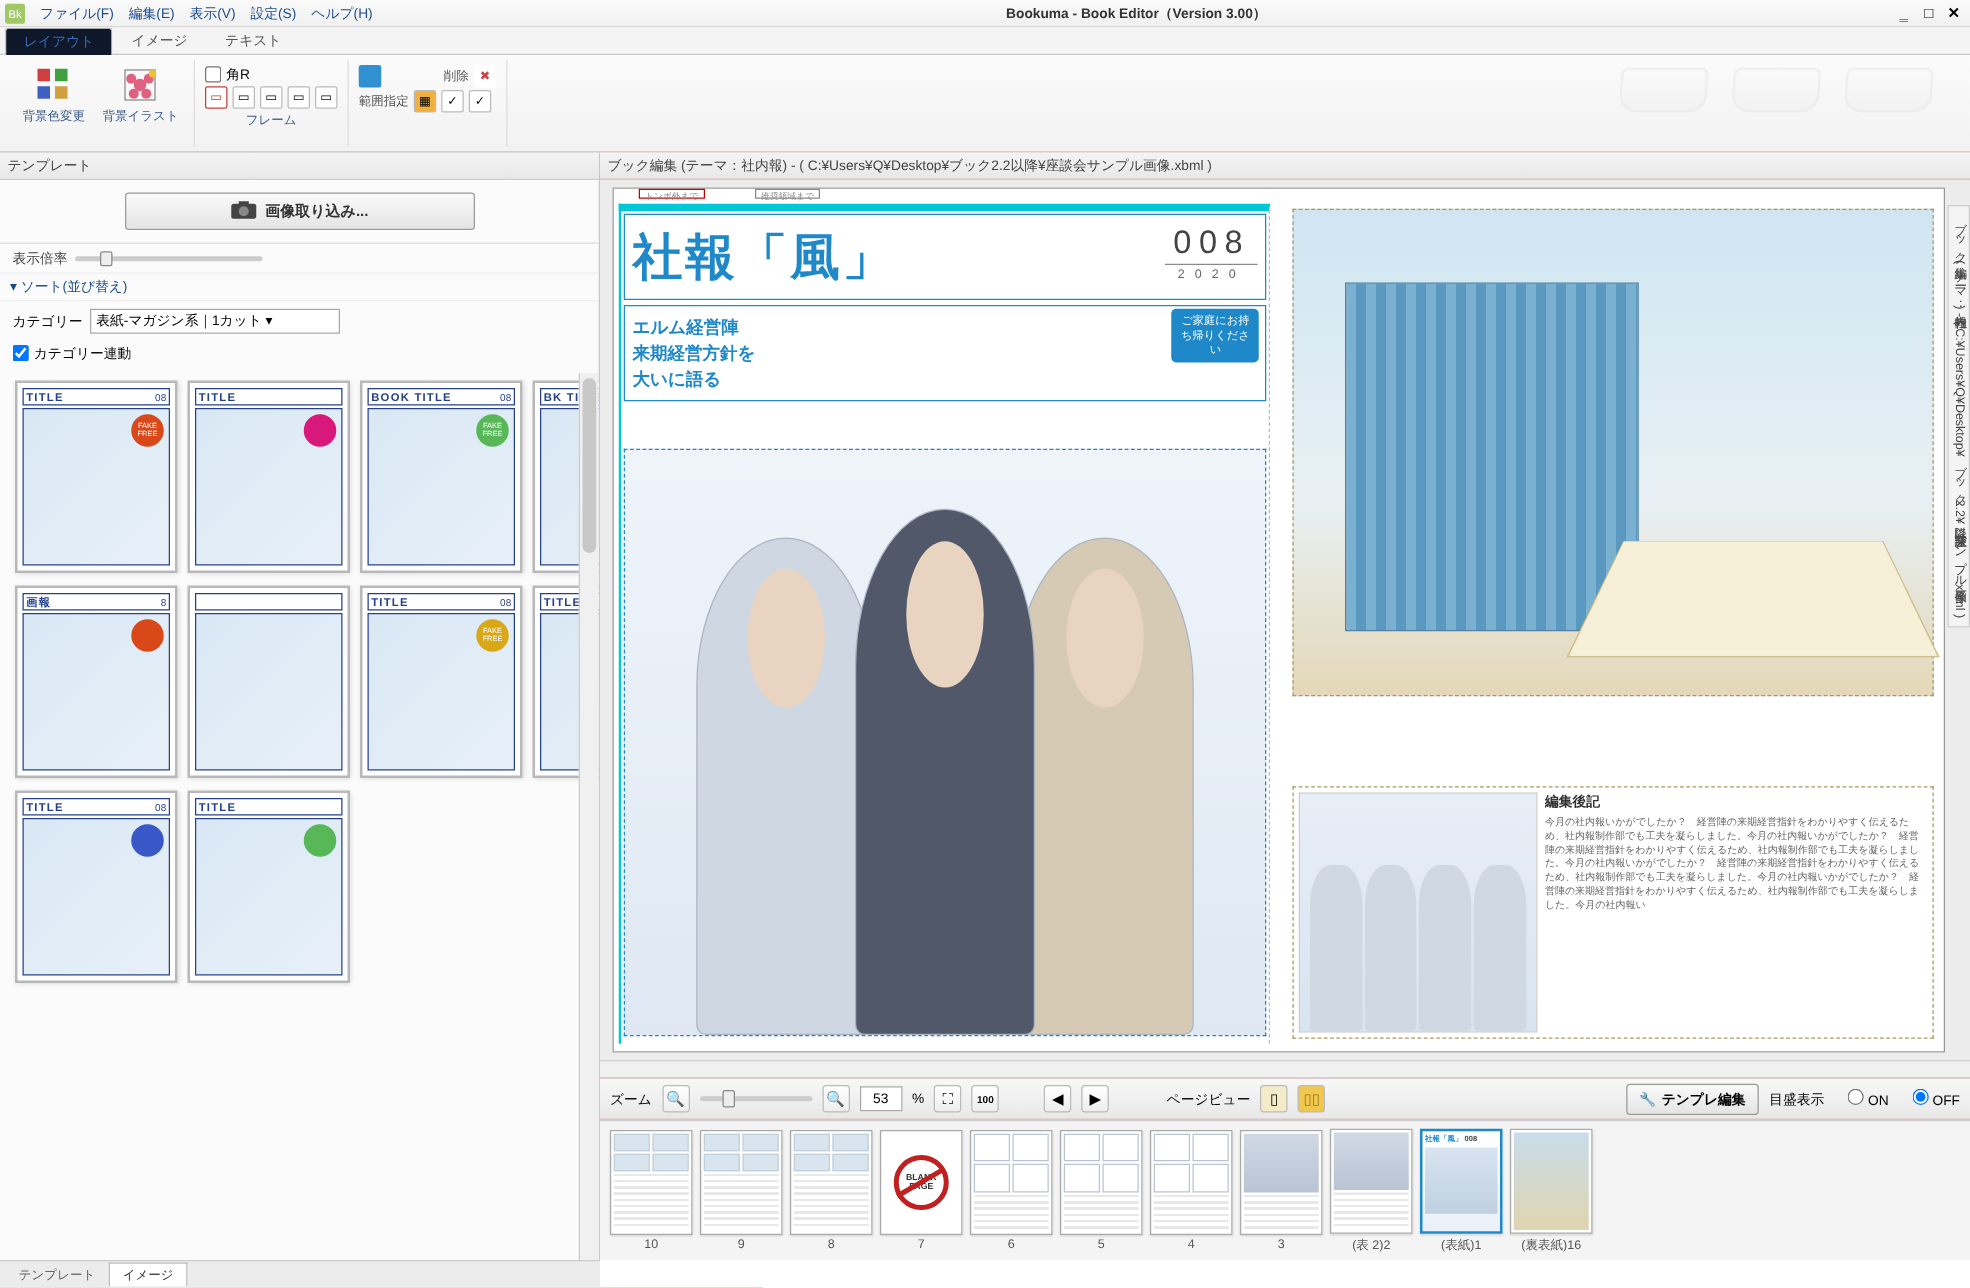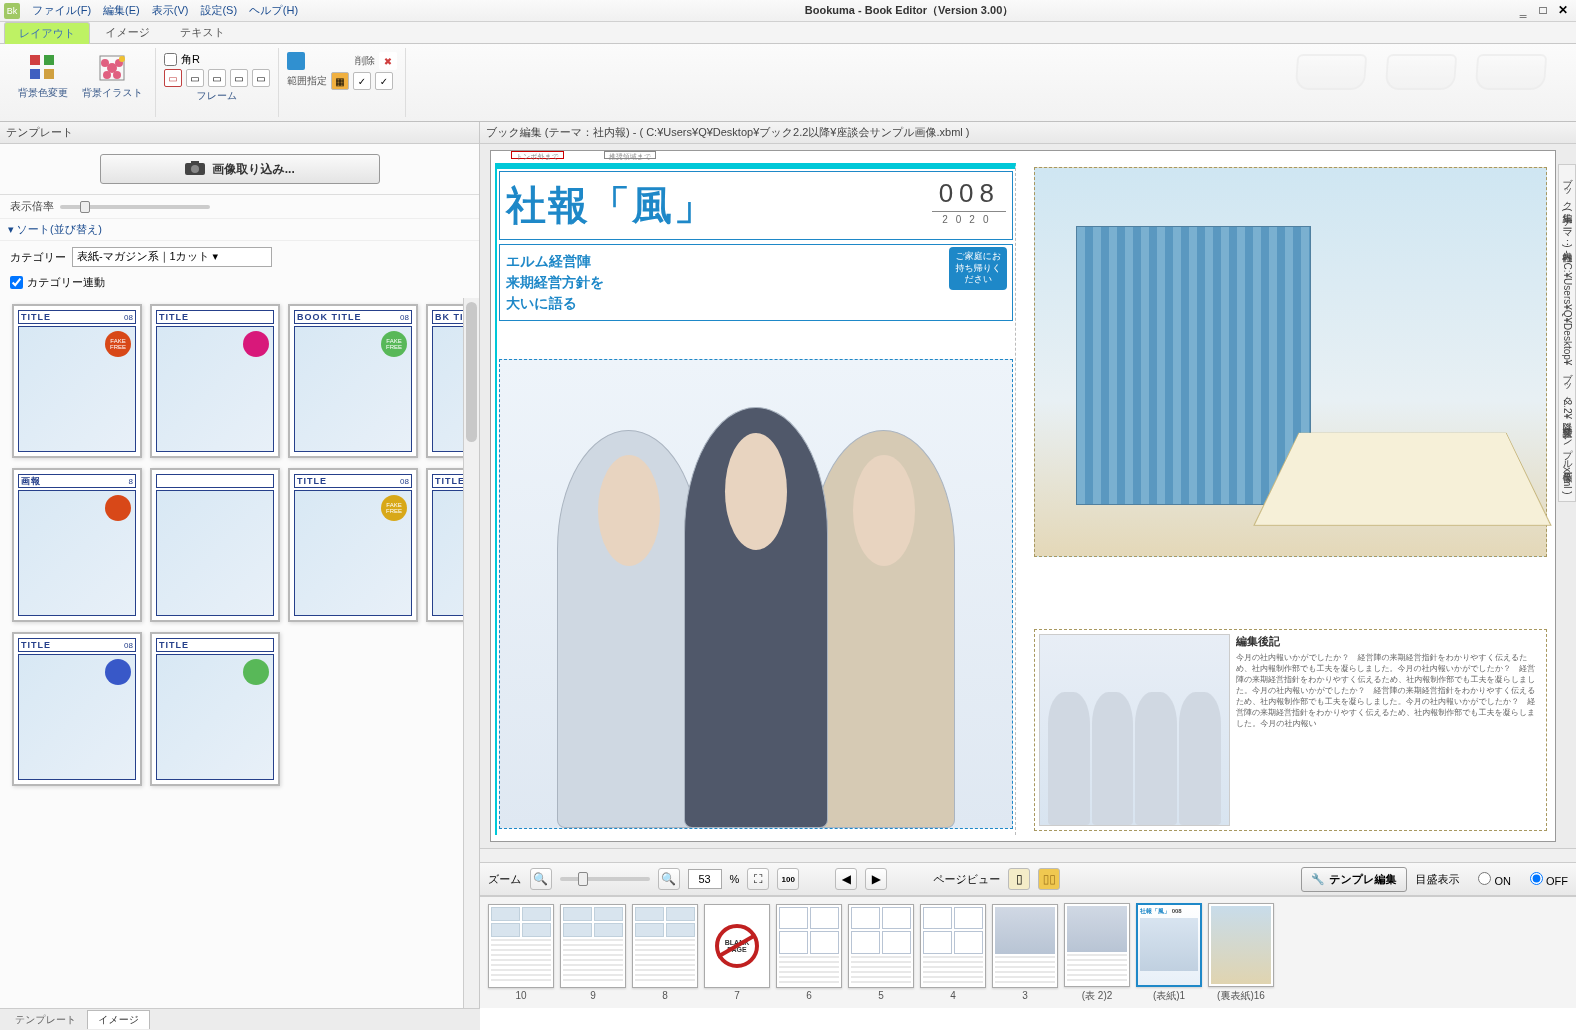--- a/index.html
+++ b/index.html
@@ -9,21 +9,21 @@
 .titlebar { height: 22px; background: linear-gradient(#fafafa,#f0f0f0); display: flex; align-items: center; padding: 0 4px; border-bottom: 1px solid #d0d0d0; }
 .app-icon { width: 16px; height: 16px; background: #a0c864; border-radius: 2px; margin-right: 6px; font-size:9px; color:#fff; text-align:center; line-height:16px; font-weight:normal;}
 .menu-item { padding: 2px 6px; color: #1a4b8f; cursor: default; }
 .title-text { flex: 1; text-align: center; font-weight: bold; color: #333; }
 .win-controls { display: flex; gap:2px;}
 .win-btn { width: 18px; height: 16px; text-align: center; font-size: 12px; line-height:14px; font-weight:bold;}
 
 
 .ribbon-tabs { height: 22px; background: #f4f4f4; display: flex; align-items: flex-end; padding-left: 4px; border-bottom:1px solid #c8c8c8;}
 .ribbon-tab { padding: 3px 14px; font-size: 11px; color: #555; border: 1px solid transparent; border-bottom:none; cursor:default;}
-.ribbon-tab.active { background: #bef264; border-color: #c8c8c8; border-radius: 3px 3px 0 0; color: #3a6fb7; position:relative; top:1px;}
+.ribbon-tab.active { background: #0f172a; border-color: #c8c8c8; border-radius: 3px 3px 0 0; color: #3a6fb7; position:relative; top:1px;}
 
 
 .ribbon { height: 78px; background: linear-gradient(#fbfbfb,#f2f2f2); border-bottom: 1px solid #c0c0c0; display: flex; padding: 4px 6px; position:relative;}
 .ribbon-group { display: flex; flex-direction: column; align-items: center; padding: 2px 8px; border-right: 1px solid #ddd; }
 .ribbon-big-btn { display:flex; flex-direction:column; align-items:center; gap:2px; padding:2px 4px; cursor:default;}
 .ribbon-big-icon { width:32px; height:32px; display:flex; align-items:center; justify-content:center;}
 .ribbon-label { font-size:10px; color:#3a5a8a; text-align:center;}
 .ribbon-sub { display:flex; flex-direction:column; gap:2px; padding-top:2px;}
 .ribbon-row { display:flex; align-items:center; gap:4px;}
 .small-icon { width:18px; height:18px; border:1px solid #bbb; border-radius:2px; background:#fff; display:inline-flex; align-items:center; justify-content:center; font-size:10px;}
@@ -69,21 +69,21 @@
 .spread-rulers-top { position:absolute; top:0; left:0; right:0; height:8px; display:flex; font-size:7px; color:#888;}
 .page-left { position:absolute; left:4px; top:12px; bottom:6px; width:49%; border-right:1px dashed #bbb;}
 .page-right { position:absolute; right:4px; top:12px; bottom:6px; width:49%;}
 
 .cover-hdr { border:1px solid #1e88c8; padding:6px; margin:2px; position:relative;}
 .cover-title { font-size:40px; font-weight:bold; color:#1e88c8; letter-spacing:2px; display:inline-block;}
 .cover-sub { font-size:12px; color:#1e88c8; margin-top:4px;}
 .cover-num-box { position:absolute; right:6px; top:6px; width:74px; text-align:center;}
 .cover-num { font-size:26px; letter-spacing:6px; color:#444; border-bottom:1px solid #888; padding-bottom:2px;}
 .cover-year { font-size:10px; letter-spacing:8px; color:#666; padding-top:2px;}
-.cover-blue-badge { position:absolute; right:8px; top:78px; width:58px; background:#1e88c8; color:#fff; font-size:9px; padding:4px; border-radius:4px; text-align:center; line-height:1.3;margin-left:33px;}
+.cover-blue-badge { position:absolute; right:8px; top:78px; width:70px; background:#1e88c8; color:#fff; font-size:9px; padding:4px; border-radius:4px; text-align:center; line-height:1.3;margin-left:33px;}
 .feature-box { border:1px solid #1e88c8; margin:4px 2px; padding:6px; font-size:14px; color:#1e88c8; font-weight:bold; line-height:1.5;}
 .people-img { position:absolute; left:2px; right:2px; top:190px; bottom:6px; border:1px dashed #1e88c8; background:linear-gradient(#eef4fa,#dfe8f2); display:flex; align-items:flex-end; justify-content:center; overflow:hidden;}
 .person { width:28%; height:85%; background:#cfd8e2; margin:0 -8px; border-radius:50% 50% 8px 8px / 30% 30% 8px 8px; position:relative; border:1px solid #aab4c0;}
 .person::before { content:""; position:absolute; top:6%; left:28%; width:44%; height:28%; background:#e8d4c0; border-radius:50%;}
 .person.mid { height:90%; z-index:2; background:#50586a;}
 .person.right { background:#d6cab4;}
 
 .arch-img { position:absolute; left:4px; right:4px; top:4px; height:58%; border:1px dashed #a89860; background:linear-gradient(180deg,#cfe6f2,#e8f0f4 60%, #e4d8b8);}
 .building { position:absolute; left:8%; top:15%; width:46%; height:72%; background:repeating-linear-gradient(90deg,#7ab0d0 0 8px,#5a98c0 8px 16px); border:1px solid #5080a0;}
 .blueprint { position:absolute; right:4%; bottom:4%; width:48%; height:36%; background:#f6f0d8; border:1px solid #c8b880; transform:perspective(300px) rotateX(50deg);}

